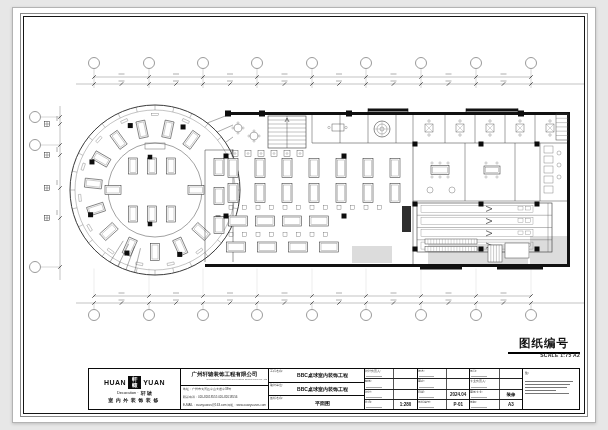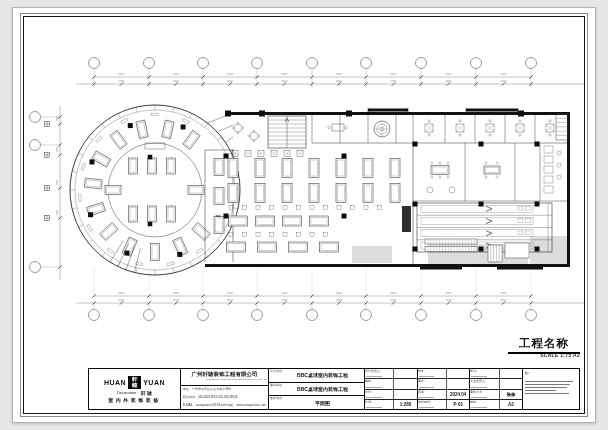--- a/index.html
+++ b/index.html
@@ -722,21 +722,21 @@
     <rect x="534.5" y="201.5" width="5" height="5" fill="#0d0d0d"></rect>
     <rect x="412.5" y="246.5" width="5" height="5" fill="#0d0d0d"></rect>
     <rect x="478.5" y="246.5" width="5" height="5" fill="#0d0d0d"></rect>
     <rect x="534.5" y="246.5" width="5" height="5" fill="#0d0d0d"></rect>
     <rect x="225" y="110.5" width="6" height="6" fill="#0d0d0d"></rect>
     <rect x="259" y="110.5" width="6" height="6" fill="#0d0d0d"></rect>
     <rect x="346" y="110.5" width="6" height="6" fill="#0d0d0d"></rect>
     <rect x="518" y="110.5" width="6" height="6" fill="#0d0d0d"></rect>
   </svg>
 
-<div class="plan-title">工程名称</div>
+<div class="plan-title">图纸编号</div>
 <div class="plan-scale">SCALE 1:75 A2</div>
 
 <div class="tblock">
   <div class="cell logo-cell">
     <div class="logo-row">
       <span class="logo-word">HUAN</span>
       <span class="seal">
         <span>軒</span>
         <span>轅</span>
       </span>

